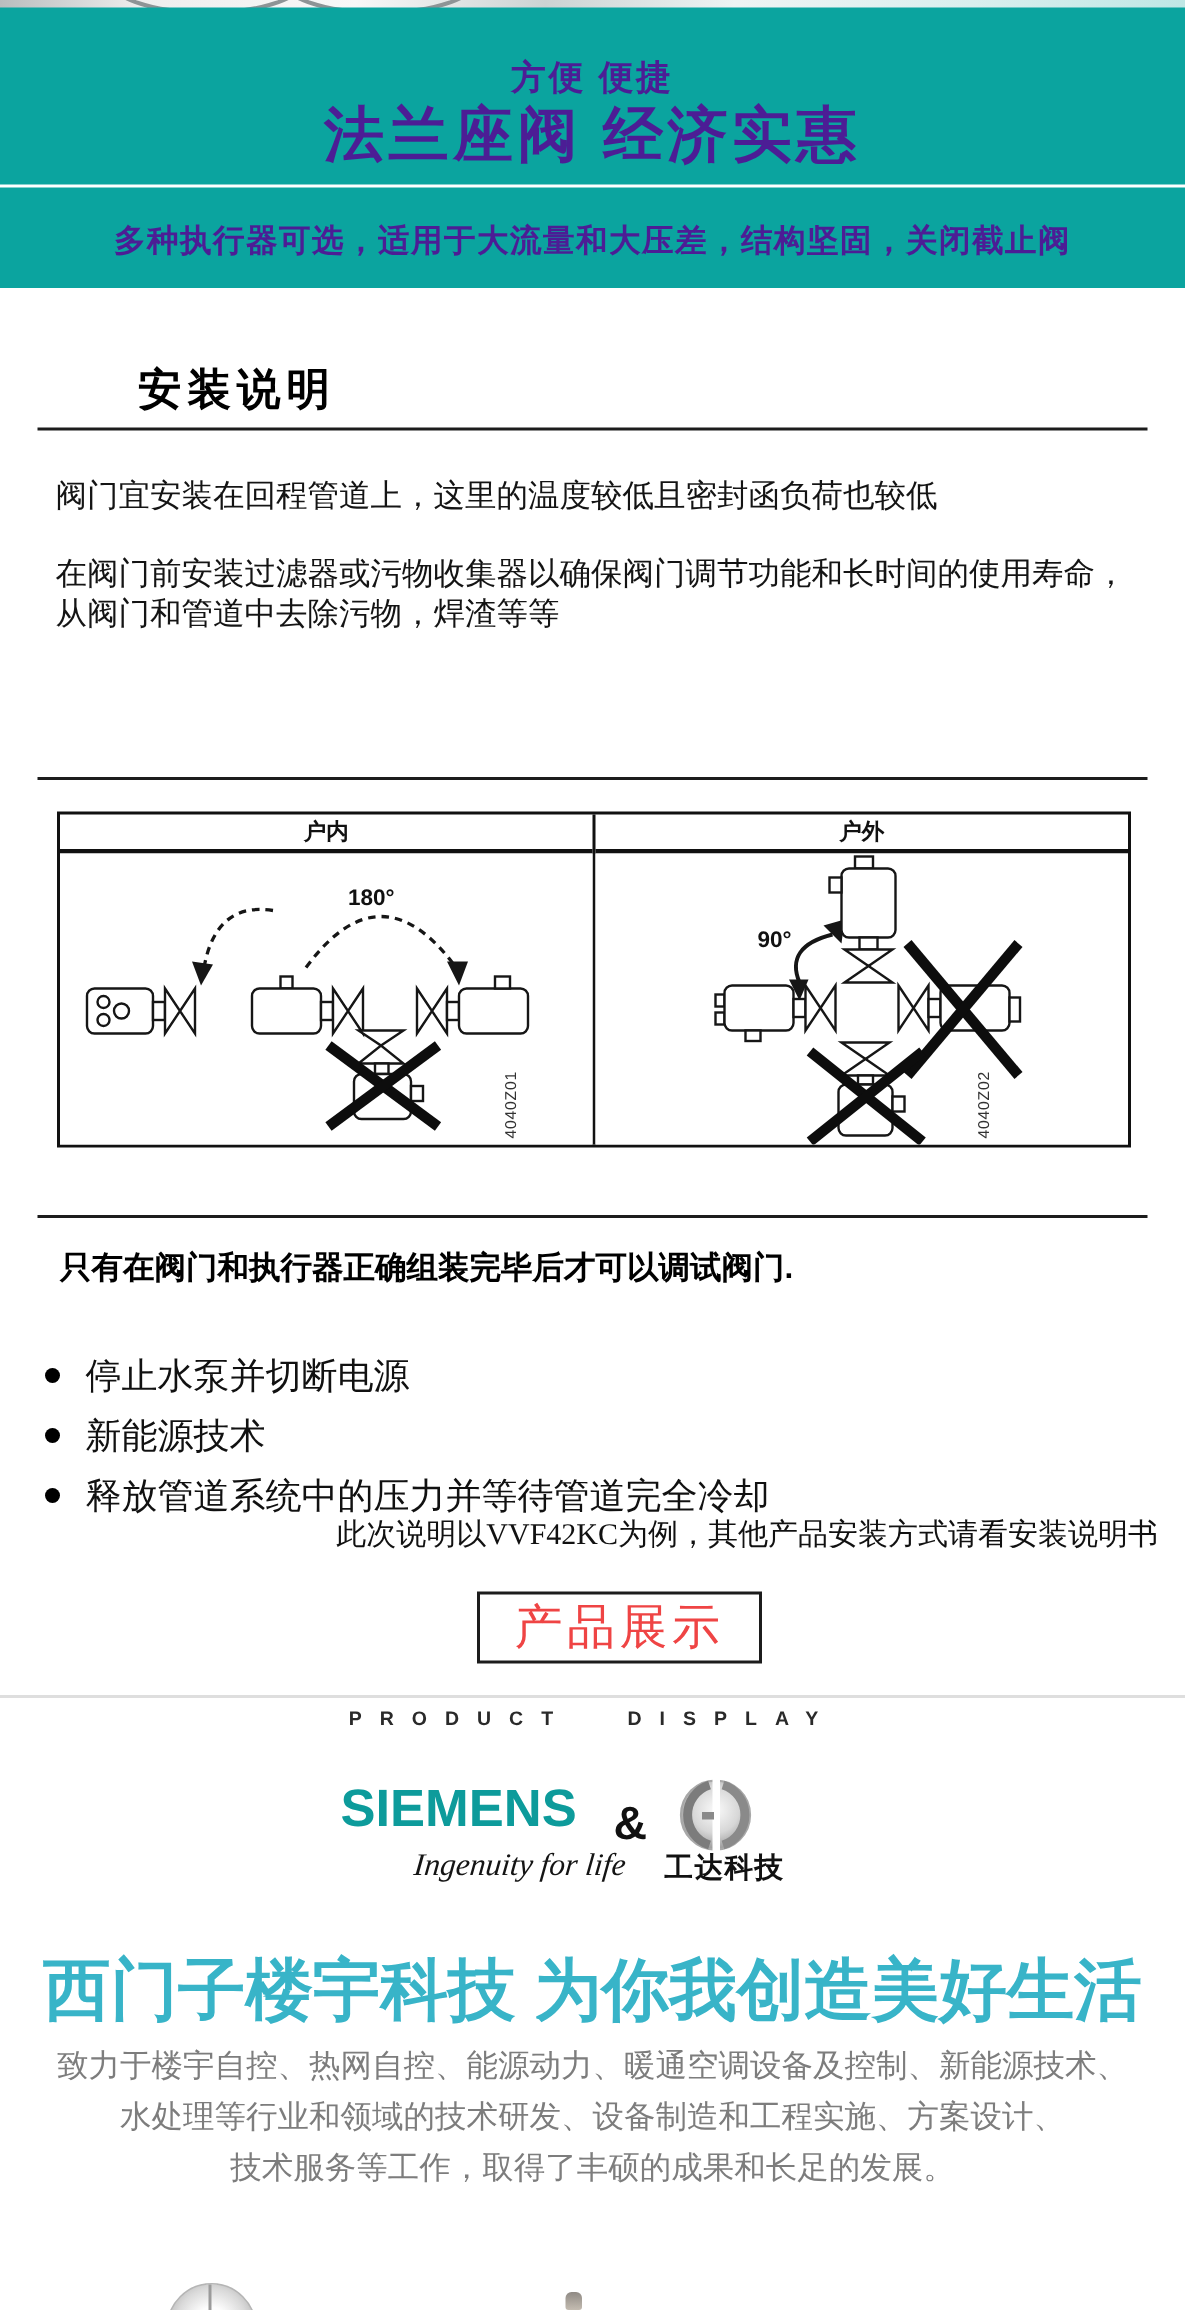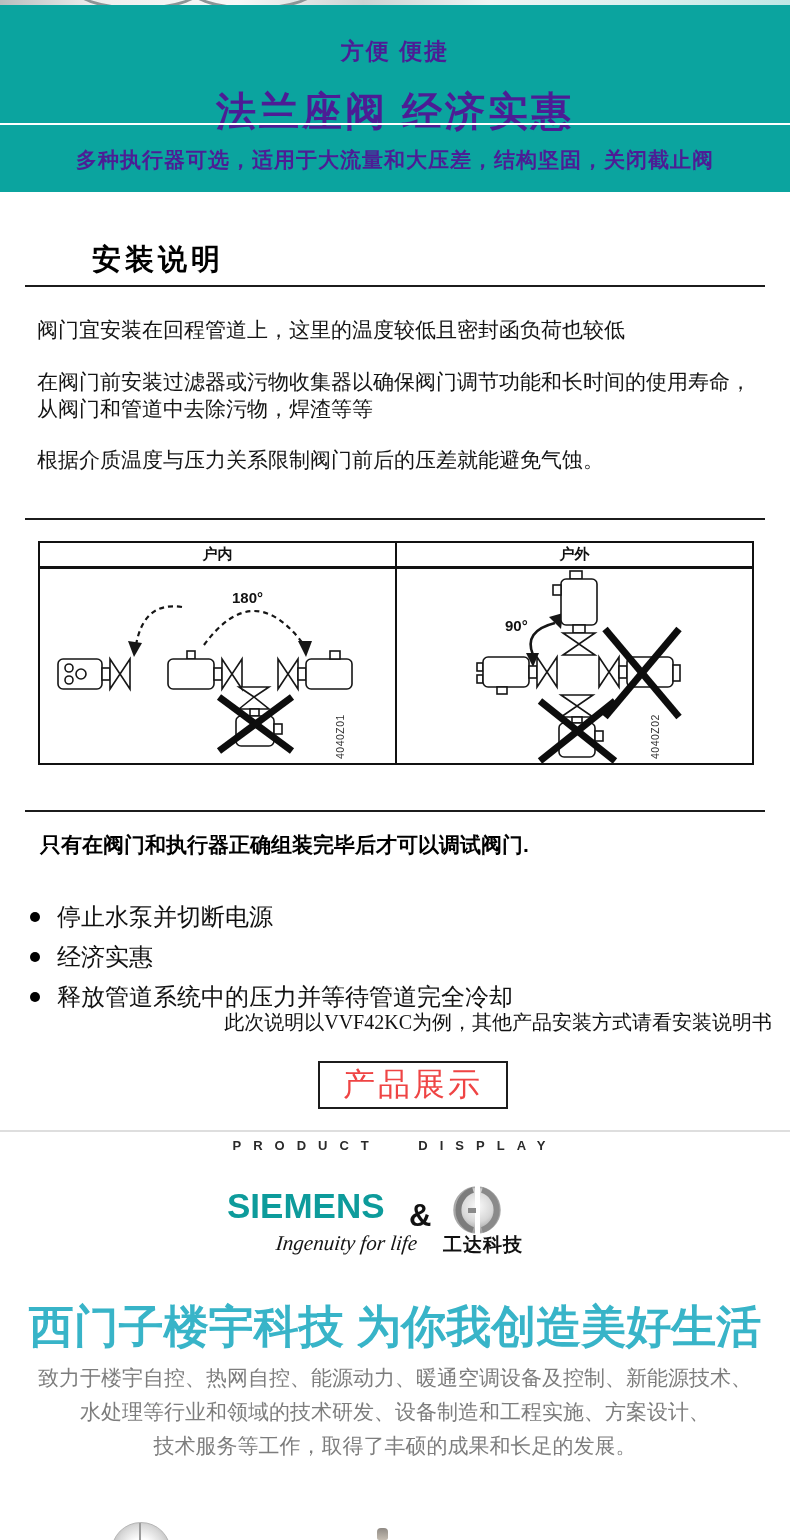--- a/index.html
+++ b/index.html
@@ -7,21 +7,21 @@
         font-family:"Liberation Sans",sans-serif;}
 
   
   .top-strip{position:absolute;left:0;top:0;width:790px;height:6px;overflow:hidden;
     background:linear-gradient(90deg,#b9bdbe 0%,#eeeeee 12%,#f8f8f8 30%,#ccd3d3 46%,#eef4f4 62%,#d9efee 82%,#bfe7e5 100%);}
   .strip-arc{position:absolute;border:3px solid #8d9496;border-radius:50%;width:130px;height:44px;top:-40px;background:transparent;}
 
   
   .hero{position:absolute;left:0;top:5px;width:790px;height:187px;background:#0ba49f;color:#4c1d95;text-align:center;}
   .hero-subtitle{position:absolute;left:0;top:31px;width:100%;font-size:23px;font-weight:bold;letter-spacing:2px;}
-  .hero-title{position:absolute;left:0;top:79px;width:100%;font-size:40px;font-weight:bold;letter-spacing:3px;}
+  .hero-title{position:absolute;left:0;top:57px;width:100%;font-size:40px;font-weight:bold;letter-spacing:3px;}
   .hero-rule{position:absolute;left:0;top:118px;width:100%;height:2px;background:#ffffff;}
   .hero-tagline{position:absolute;left:0;top:141px;width:100%;font-size:21px;font-weight:bold;letter-spacing:1px;}
 
   .h-rule{position:absolute;left:25px;width:740px;height:2px;background:#1c1c1c;}
 
   .install-heading{position:absolute;left:92px;top:240px;font-size:29px;font-weight:bold;letter-spacing:4px;color:#000;}
   .para{position:absolute;left:37px;width:718px;font-family:"Liberation Serif",serif;font-size:21px;color:#141414;line-height:27px;}
 
   
   .diagram-table{position:absolute;left:38px;top:541px;width:712px;border:2px solid #111;display:flex;}
@@ -85,21 +85,20 @@
     <div class="hero-title">法兰座阀 经济实惠</div>
     <div class="hero-rule"></div>
     <div class="hero-tagline">多种执行器可选，适用于大流量和大压差，结构坚固，关闭截止阀</div>
   </div>
 
   <div class="install-heading">安装说明</div>
   <div class="h-rule" style="top:285px;"></div>
 
   <div class="para" style="top:317px;">阀门宜安装在回程管道上，这里的温度较低且密封函负荷也较低</div>
   <div class="para" style="top:369px;">在阀门前安装过滤器或污物收集器以确保阀门调节功能和长时间的使用寿命，从阀门和管道中去除污物，焊渣等等</div>
-  <div class="para" style="top:447px;">根据介质温度与压力关系限制阀门前后的压差就能避免气蚀。</div>
 
   <div class="h-rule" style="top:518px;"></div>
 
   <div class="diagram-table">
     <div class="diagram-col left">
       <div class="diagram-head">户内</div>
       <div class="diagram-body">
         <svg width="354" height="194" viewBox="0 0 354 194">
 
           <path class="dash" d="M142,38 Q104,32 96,76"></path>
@@ -191,21 +190,21 @@
         </svg>
       </div>
     </div>
   </div>
 
   <div class="h-rule" style="top:810px;"></div>
 
   <div class="bold-note">只有在阀门和执行器正确组装完毕后才可以调试阀门.</div>
   <ul class="bullet-list">
     <li><span class="bullet-dot"></span><span>停止水泵并切断电源</span></li>
-    <li><span class="bullet-dot"></span><span>经济实惠</span></li>
+    <li><span class="bullet-dot"></span><span>新能源技术</span></li>
     <li><span class="bullet-dot"></span><span>释放管道系统中的压力并等待管道完全冷却</span></li>
   </ul>
   <div class="example-note">此次说明以VVF42KC为例，其他产品安装方式请看安装说明书</div>
 
   <div class="product-box">产品展示</div>
   <div class="soft-divider"></div>
   <div class="pd-en">PRODUCT DISPLAY</div>
 
   <div class="siemens-wordmark">SIEMENS</div>
   <div class="siemens-slogan">Ingenuity for life</div>

